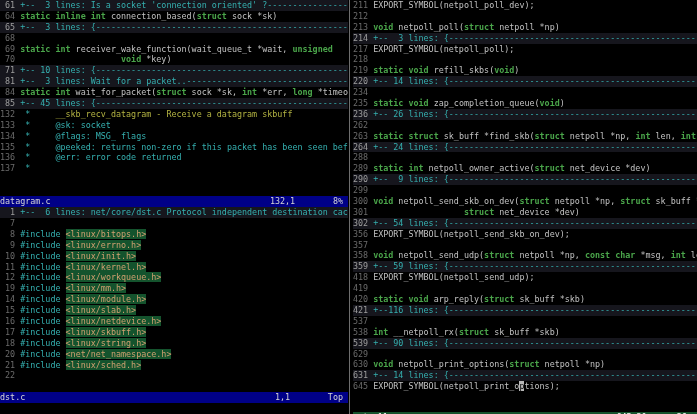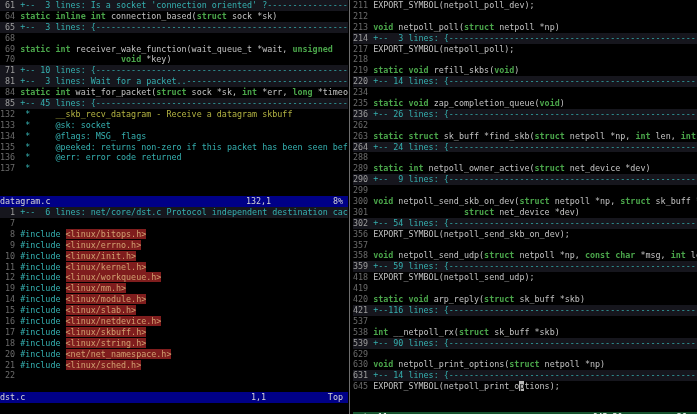--- a/index.html
+++ b/index.html
@@ -19,25 +19,25 @@
   .num{flex:0 0 auto;width:3ch;padding-right:1ch;text-align:right;color:#6b6b6b;}
   .txt{flex:1;white-space:pre;overflow:hidden;color:#c2c2c2;}
   .row.fold{background:#16161d;}
   .row.fold .num{color:#9e9e9e;}
   .c-fold{color:#35b0b0;}
   .c-kw{color:#4aa54a;font-weight:bold;}
   .c-t{color:#c2c2c2;}
   .c-cm{color:#35b0b0;}
   .c-ti{color:#b3b342;}
   .c-pre{color:#35b0b0;margin-top:32px;}
-  .c-str{color:#d0a070;background:#7f1d1d;}
+  .c-str{color:#d0a070;background:#14532d;}
   .c-cur{background:#b8b8b8;color:#000;}
   .status{
     height:10.9px;line-height:10.9px;background:#000087;color:#d6d6d6;
-    display:flex;white-space:pre;overflow:hidden;flex:0 0 auto;gap:24px;
+    display:flex;white-space:pre;overflow:hidden;flex:0 0 auto;
   }
   .status .s-file{padding-left:0;}
   .status .s-fill{flex:1;}
   .status .s-ruler{width:14ch;flex:0 0 auto;text-align:center;}
   .status .s-pct{width:5ch;flex:0 0 auto;text-align:right;padding-right:5px;}
   .status.active{background:#14532d;color:#ffffff;font-weight:normal;}
   .cmdline{flex:1;background:#030303;border-bottom:3px solid #242424;}
 </style>
 </head>
 <body>

